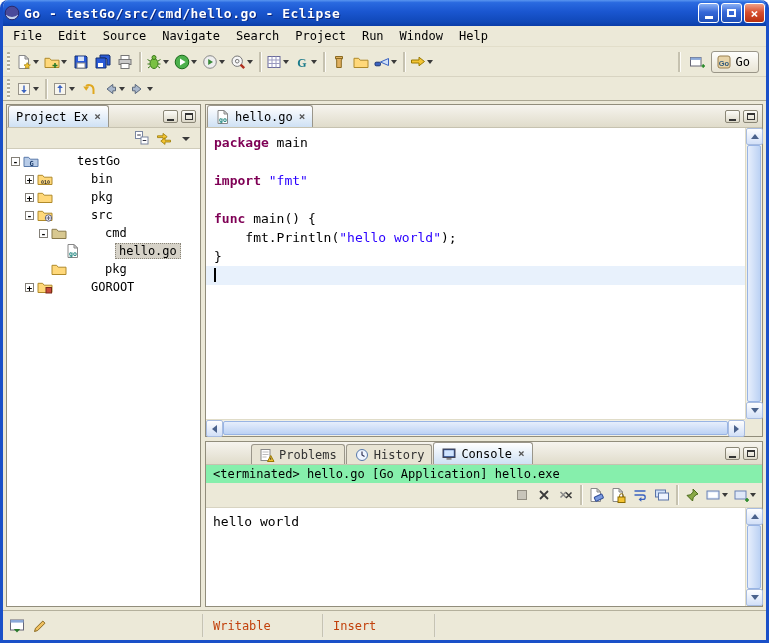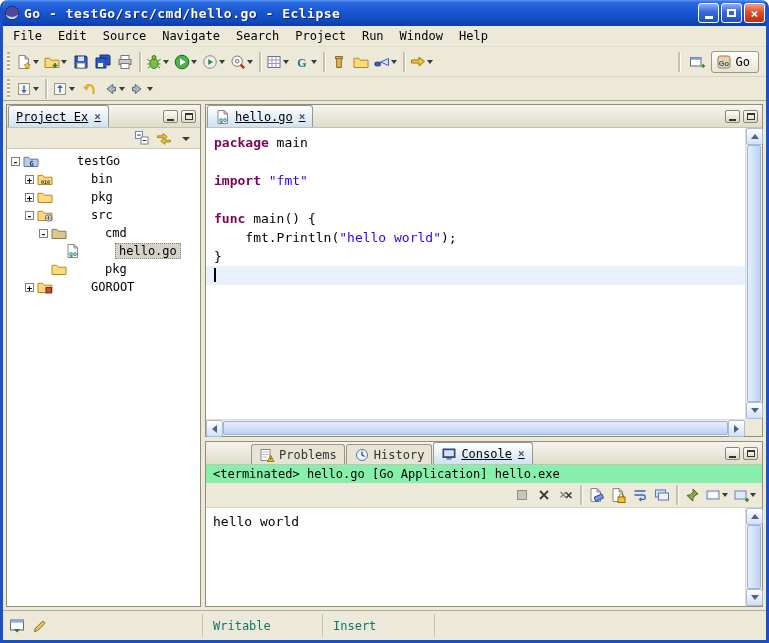--- a/index.html
+++ b/index.html
@@ -49,21 +49,21 @@
   .panel{border:1px solid #918d7b;background:#fff;display:flex;flex-direction:column;min-height:0;}
   .explorer{flex:0 0 195px;width:195px;}
   .rightcol{flex:1;display:flex;flex-direction:column;min-width:0;}
   .editorpanel{flex:1;min-height:0;}
   .consolepanel{flex:0 0 166px;}
   .tabbar{flex:0 0 22px;display:flex;align-items:flex-end;background:linear-gradient(180deg,#f6f4ee,#e0dccb);
     border-bottom:1px solid #c6c2b0;padding-left:1px;}
   .tabsinner{display:flex;align-items:flex-end;margin-left:44px;}
   .tab{display:inline-flex;align-items:center;gap:4px;height:20px;padding:0 7px;font:12px var(--mono);color:#333;
     border:1px solid #9a968a;border-bottom:none;border-radius:3px 3px 0 0;background:#e8e4d4;margin-right:1px;}
-  .tab.active{background:linear-gradient(180deg,#ffffff,#cfe1f4);color:#000;height:22px;text-decoration:underline;}
+  .tab.active{background:linear-gradient(180deg,#ffffff,#cfe1f4);color:#000;height:22px;}
   .tclose{font:bold 11px var(--mono);color:#555;margin-left:2px;}
   .corner{margin-left:auto;display:flex;align-items:center;gap:3px;padding:0 4px 4px 0;}
   .cbtn{width:15px;height:13px;display:inline-flex;align-items:center;justify-content:center;
     background:linear-gradient(180deg,#fdfcf8,#dcd8c8);border:1px solid #8a8676;border-radius:2px;}
   .g-min{width:7px;height:2px;background:#333;margin-top:6px;}
   .g-max{width:8px;height:7px;border:1px solid #333;border-top:2px solid #333;}
   
   .viewbar{flex:0 0 21px;display:flex;align-items:center;justify-content:flex-end;gap:2px;background:#ece9d8;
     border-bottom:1px solid #d0ccba;padding:0 4px;}
   .tree{flex:1;overflow:hidden;background:#fff;font:12px var(--mono);padding-top:3px;}
@@ -104,21 +104,21 @@
   .a-rt{border-top:4px solid transparent;border-bottom:4px solid transparent;border-left:5px solid #4a628c;}
   
   .clabel{flex:0 0 18px;background:#86efac;font:12px var(--mono);color:#000;padding:2px 7px;white-space:nowrap;overflow:hidden;}
   .ctoolbar{flex:0 0 24px;background:#ece9d8;display:flex;align-items:center;justify-content:flex-end;
     padding-right:3px;border-bottom:1px solid #d8d4c2;}
   .cbody{flex:1;position:relative;min-height:0;background:#fff;}
   .cout{position:absolute;left:0;top:0;right:17px;bottom:0;font:13px/18px var(--mono);padding:5px 7px;
     white-space:pre;overflow:hidden;color:#000;}
   
   .statusbar{flex:0 0 30px;display:flex;align-items:stretch;background:#ece9d8;border-top:1px solid #b4b09c;
-    font:12px var(--mono);color:#0f766e;}
+    font:12px var(--mono);color:#c2410c;}
   .sseg{display:flex;align-items:center;padding:0 9px;}
   .s0{flex:0 0 199px;padding:0 4px;gap:3px;}
   .s1{flex:0 0 118px;} .s2{flex:0 0 110px;} .s3{flex:1;}
   .ssep{width:2px;margin:3px 0;background:linear-gradient(90deg,#b4b09c,#fdfcf6);}
 </style>
 </head>
 <body>
 
 <div class="window">
 

